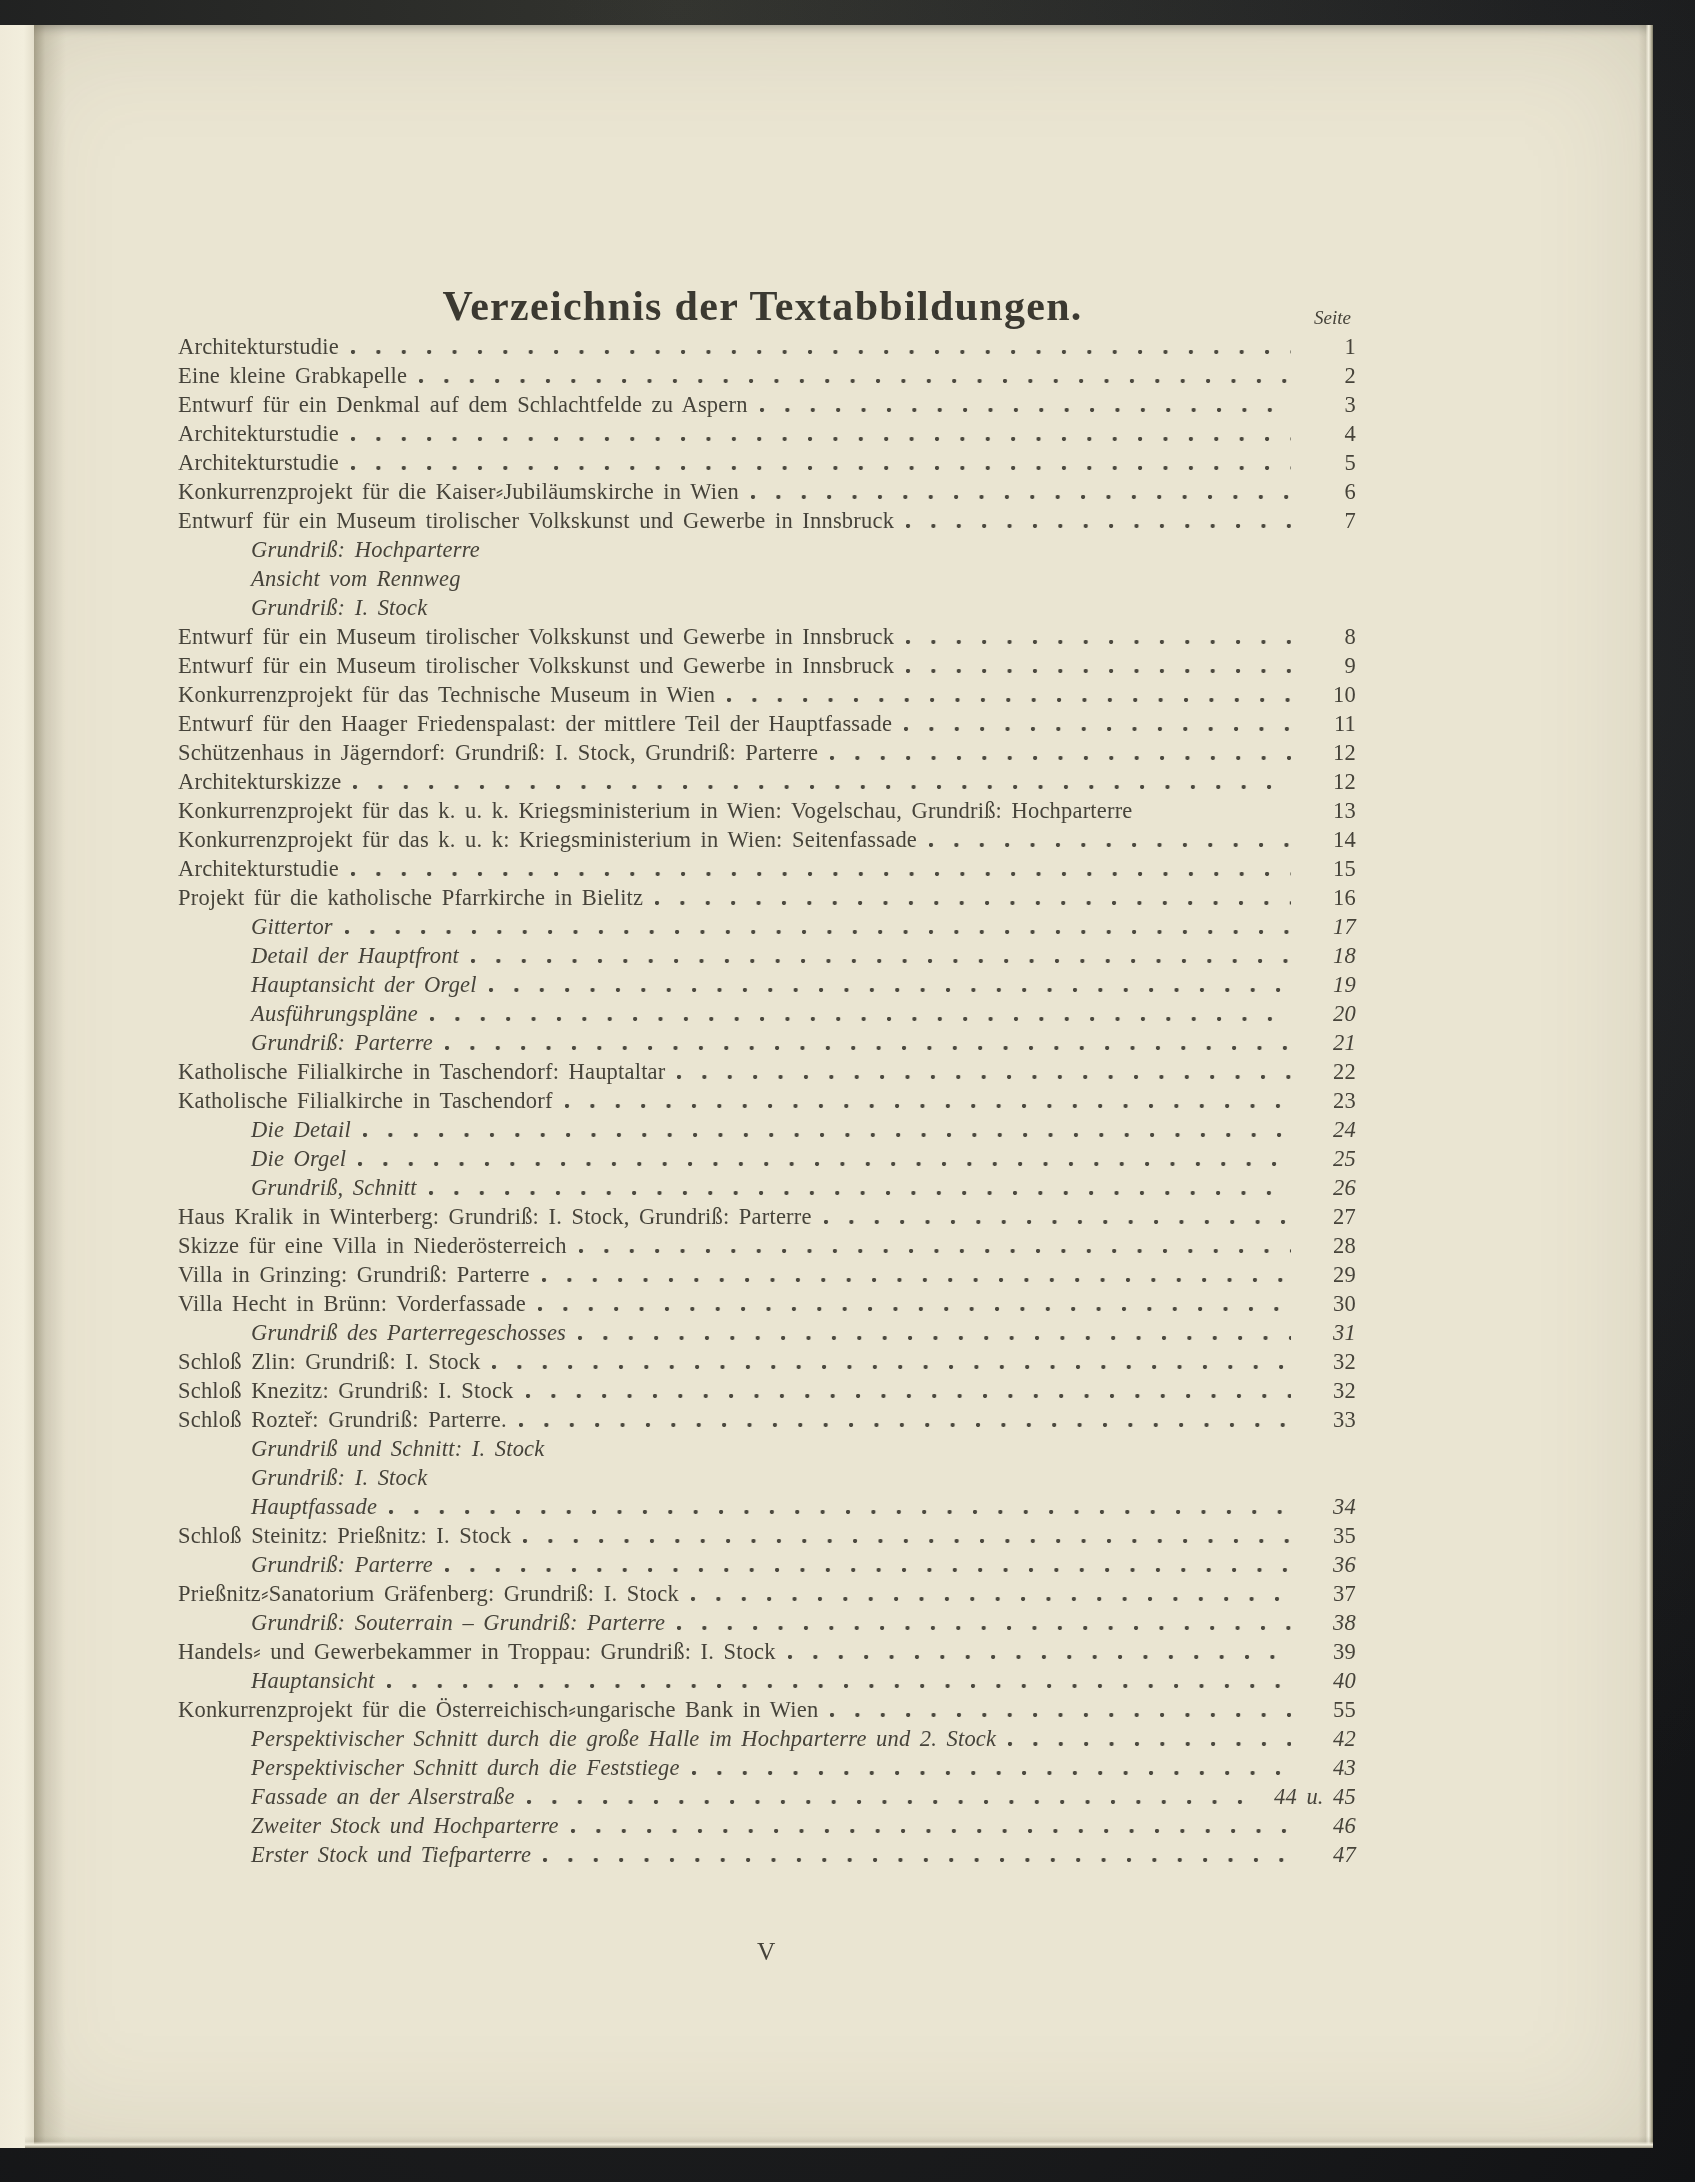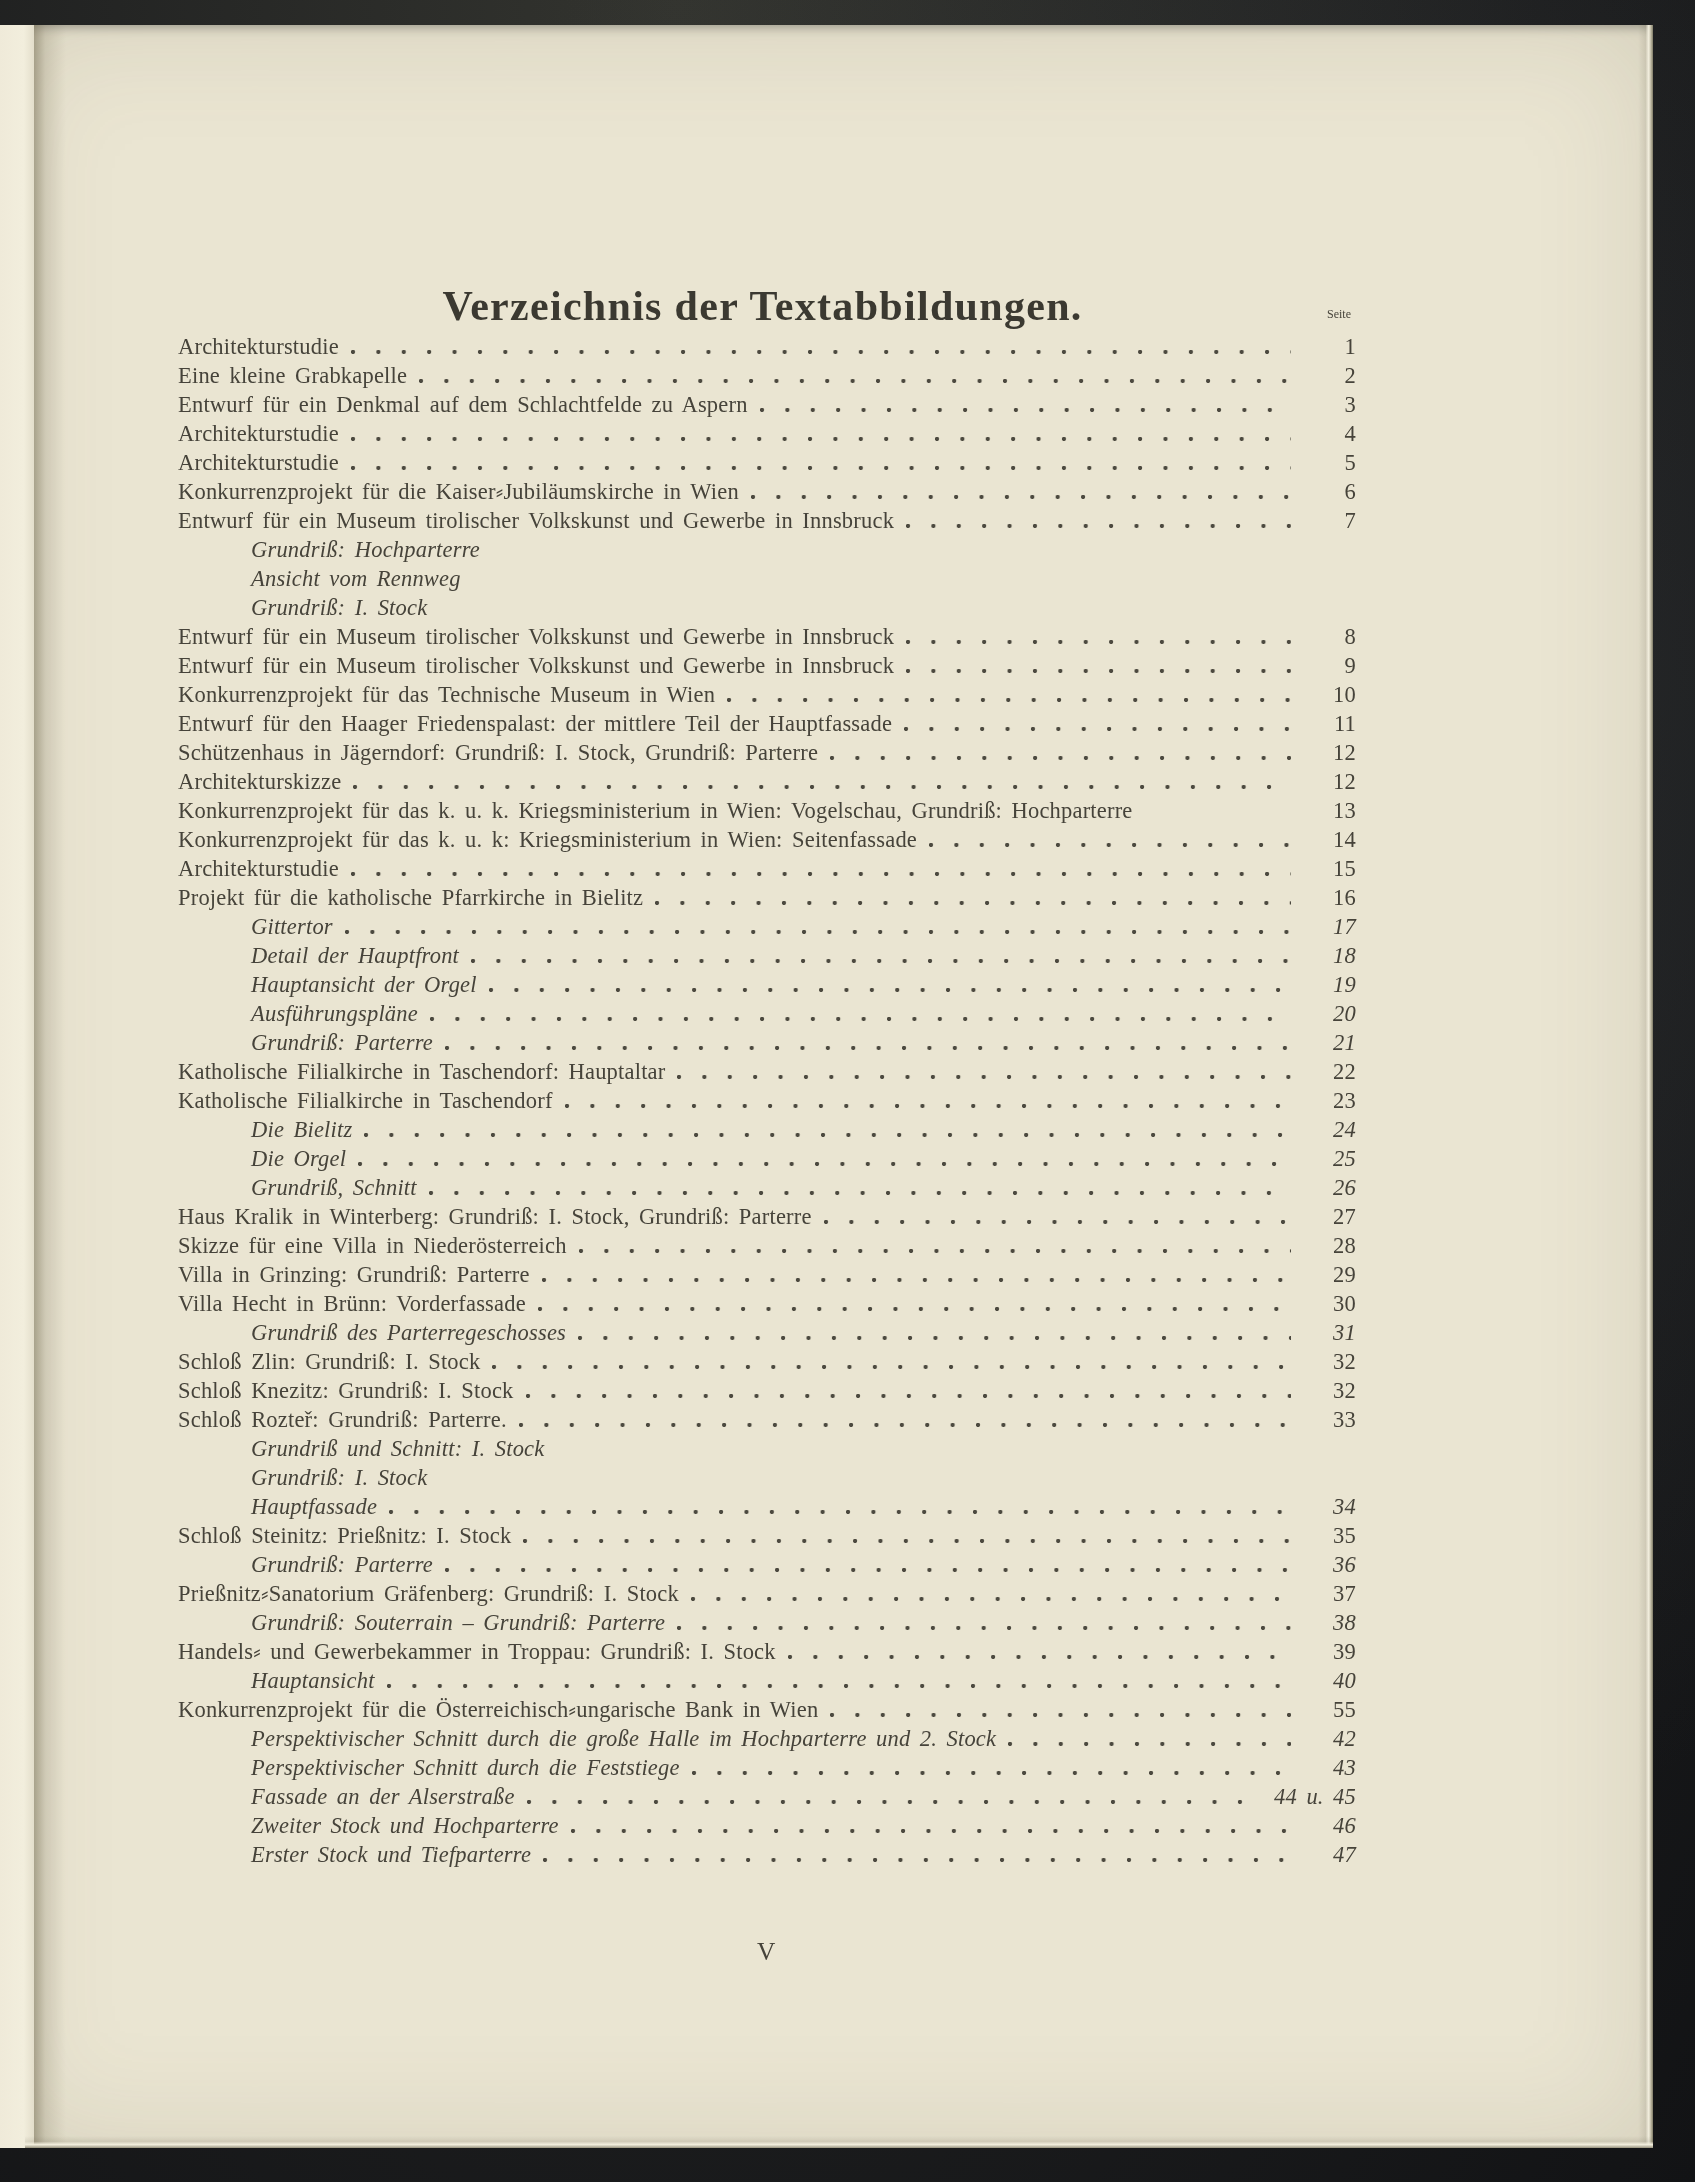--- a/index.html
+++ b/index.html
@@ -36,21 +36,21 @@
     position:absolute;left:25.4px;right:0;bottom:0;height:12px;
     background:linear-gradient(180deg,rgba(0,0,0,0) 0%,rgba(60,55,35,.10) 45%,#f2eedd 72%,#96917c 100%);
   }
   .title{
     position:absolute;left:237px;top:229px;width:1051px;
     text-align:center;font-size:42px;line-height:1.1;
     color:var(--ink-dark,#3b3931);letter-spacing:1.3px;
   }
   .seite{
     position:absolute;left:178px;top:282px;width:1173px;
-    text-align:right;font-size:12px;color:var(--ink,#46433a);
+    text-align:right;font-size:19px;color:var(--ink,#46433a);font-style:italic;
   }
   .toc{position:absolute;left:178px;top:309px;width:1178px;}
   .row{
     display:flex;align-items:baseline;height:29px;
     font-size:22.5px;color:var(--ink,#46433a);
     word-spacing:.16em;letter-spacing:0.2px;white-space:nowrap;
   }
   .row.sub{padding-left:73px;font-style:italic;}
   .t{flex:0 0 auto;}
   .leader{
@@ -204,21 +204,21 @@
         <span class="t">Katholische Filialkirche in Taschendorf: Hauptaltar</span>
         <span class="leader"></span>
         <span class="num">22</span>
       </div>
       <div class="row">
         <span class="t">Katholische Filialkirche in Taschendorf</span>
         <span class="leader"></span>
         <span class="num">23</span>
       </div>
       <div class="row sub">
-        <span class="t">Die Bielitz</span>
+        <span class="t">Die Detail</span>
         <span class="leader"></span>
         <span class="num">24</span>
       </div>
       <div class="row sub">
         <span class="t">Die Orgel</span>
         <span class="leader"></span>
         <span class="num">25</span>
       </div>
       <div class="row sub">
         <span class="t">Grundriß, Schnitt</span>

